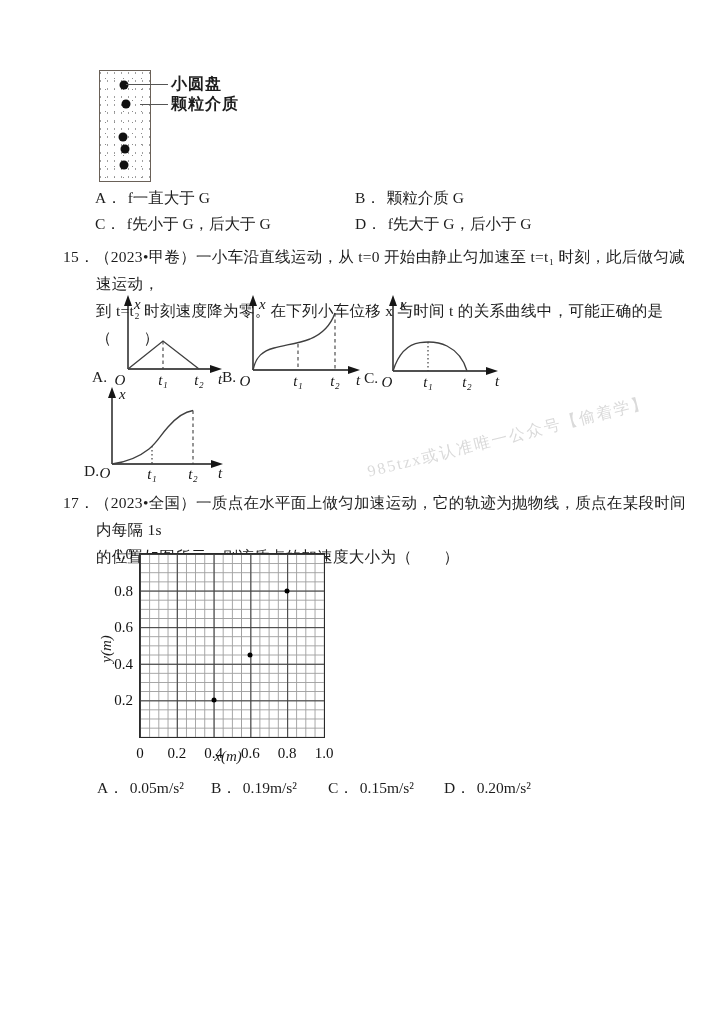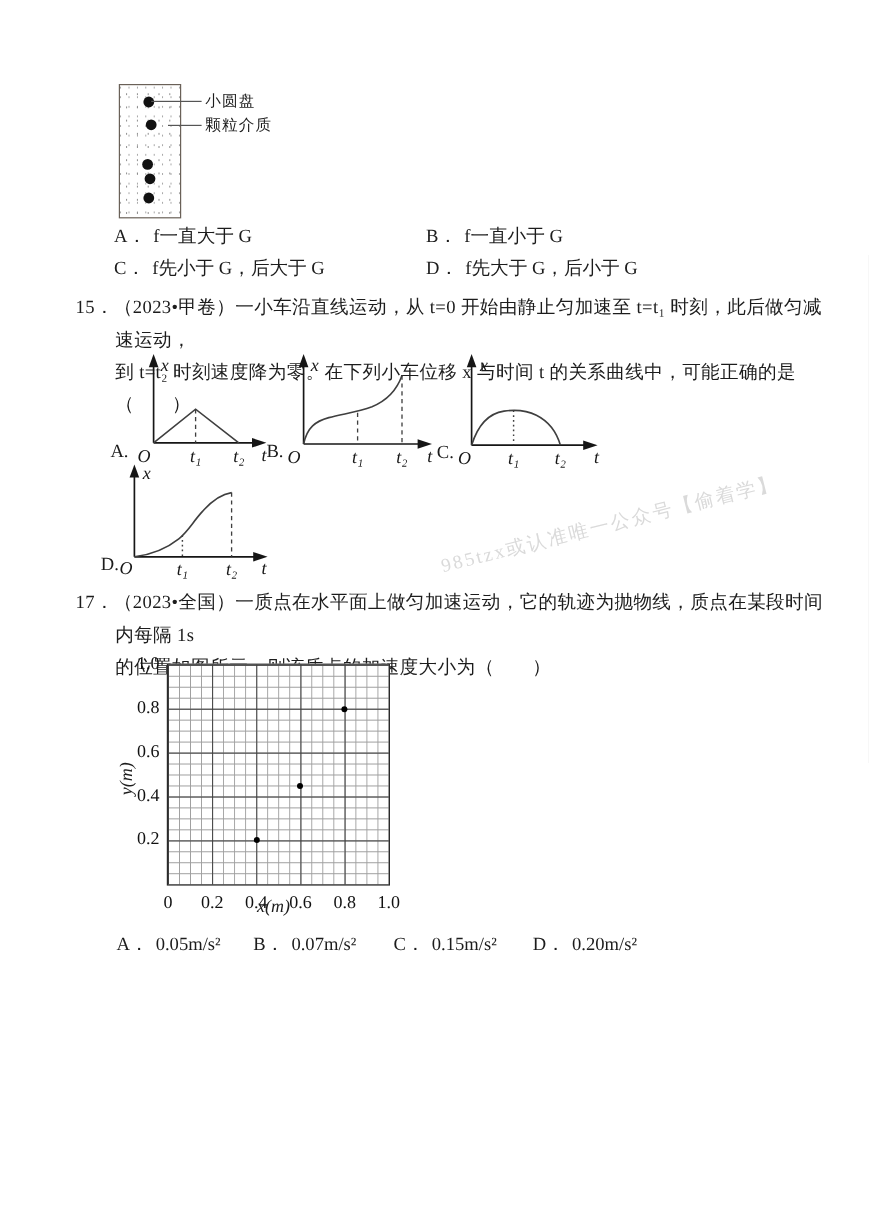--- a/index.html
+++ b/index.html
@@ -24,21 +24,21 @@
     border:1.6px solid #6a6158;background-color:#fff;
     background-image:
       radial-gradient(circle,#8a8a8a 0.7px,transparent 0.9px),
       radial-gradient(circle,#a0a0a0 0.6px,transparent 0.8px);
     background-size:9px 11px,7px 8px;background-position:1px 2px,4px 6px;
   }
   .disc{position:absolute;width:9px;height:9px;border-radius:50%;background:#111;transform:translate(-50%,-50%);}
   .leader{position:absolute;height:0;border-top:1.3px solid #555;}
   .l1{left:126px;top:84px;width:42px;}
   .l2{left:140px;top:104px;width:28px;}
-  .dlabel{position:absolute;font-size:13px;line-height:16px;letter-spacing:1px;}
+  .dlabel{position:absolute;font-size:16px;line-height:16px;letter-spacing:1px;font-weight:bold;}
   
   .sk{position:absolute;}
   .sk svg{display:block;overflow:visible;}
   .sk line,.sk path{stroke:#3f3f3f;fill:none;}
   .sk .axis{stroke:#161616;stroke-width:1.4;}
   .sk .curve{stroke-width:1.35;}
   .sk .dash{stroke-width:1.1;stroke-dasharray:3.5 3;}
   .sk .dot{stroke-width:1.2;stroke-dasharray:1.4 2.6;}
   .sk .ah{fill:#161616;stroke:none;}
   .sk text{font-family:"Liberation Serif","DejaVu Serif",serif;font-size:15px;font-style:italic;fill:#161616;}
@@ -75,21 +75,21 @@
       <div class="disc" style="left: 23px; top: 66px;"></div>
       <div class="disc" style="left: 25px; top: 78px;"></div>
       <div class="disc" style="left: 24px; top: 94px;"></div>
     </div>
   <div class="leader l1"></div>
   <div class="leader l2"></div>
   <div class="dlabel" style="left:171px;top:76px">小圆盘</div>
   <div class="dlabel" style="left:171px;top:96px">颗粒介质</div>
 
   <div class="opt" style="left:95px;top:187px"><span class="okey">A．</span><span>f一直大于 G</span></div>
-  <div class="opt" style="left:355px;top:187px"><span class="okey">B．</span><span>f一直小于 G</span></div>
+  <div class="opt" style="left:355px;top:187px"><span class="okey">B．</span><span>颗粒介质 G</span></div>
   <div class="opt" style="left:355px;top:213px"><span class="okey">D．</span><span>f先大于 G，后小于 G</span></div>
   <div class="opt" style="left:95px;top:213px"><span class="okey">C．</span><span>f先小于 G，后大于 G</span></div>
 
   <div class="para q15">15．（2023•甲卷）一小车沿直线运动，从 t=0 开始由静止匀加速至 t=t₁ 时刻，此后做匀减速运动，
 到 t=t₂ 时刻速度降为零。在下列小车位移 x 与时间 t 的关系曲线中，可能正确的是（　　）</div>
 
   <span class="glabel" style="left:92px;top:368px">A.</span>
   <span class="glabel" style="left:222px;top:368px">B.</span>
   <span class="glabel" style="left:364px;top:369px">C.</span>
   <span class="glabel" style="left:84px;top:462px">D.</span>
@@ -178,18 +178,18 @@
         <span class="ytick" style="top: 36.6px;">0.8</span>
         <span class="ytick" style="top: 73.2px;">0.6</span>
         <span class="ytick" style="top: 109.8px;">0.4</span>
         <span class="ytick" style="top: 146.4px;">0.2</span>
       </div>
     <div class="ytitle">y(m)</div>
     <div class="xtitle">x(m)</div>
   </div>
 
   <div class="opt" style="left:97px;top:777px"><span class="okey">A．</span><span>0.05m/s²</span></div>
-  <div class="opt" style="left:211px;top:777px"><span class="okey">B．</span><span>0.07m/s²</span></div>
+  <div class="opt" style="left:211px;top:777px"><span class="okey">B．</span><span>0.19m/s²</span></div>
   <div class="opt" style="left:328px;top:777px"><span class="okey">C．</span><span>0.15m/s²</span></div>
   <div class="opt" style="left:444px;top:777px"><span class="okey">D．</span><span>0.20m/s²</span></div>
 
 
 </div>
 
 </body></html>

